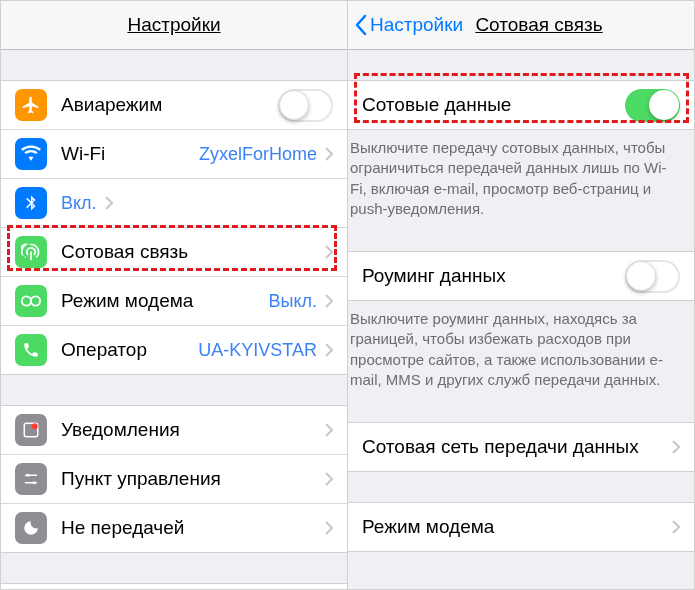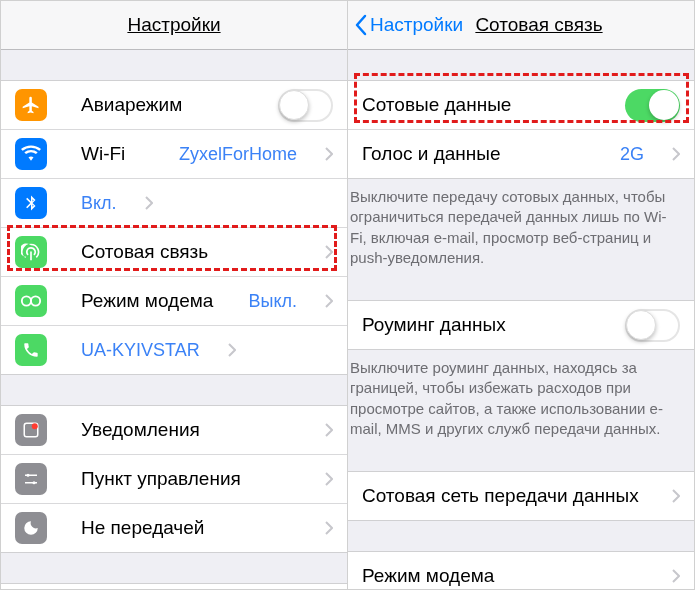--- a/index.html
+++ b/index.html
@@ -53,21 +53,20 @@
 
 .row {
   background: #fff;
   height: 49px;
   display: flex;
   align-items: center;
   padding: 0 14px 0 14px;
   position: relative;
   font-size: 19px;
   border-top: 1px solid #d9d9db;
-  gap: 20px;
 }
 .group .row:first-child { border-top: 1px solid #d0d0d2; }
 .group { border-bottom: 1px solid #d0d0d2; }
 
 .icon {
   width: 32px;
   height: 32px;
   border-radius: 7px;
   margin-right: 14px;
   display: flex;
@@ -196,20 +195,21 @@
             <polyline points="1,1 7,7 1,13"></polyline>
           </svg>
       </div>
 
       <div class="row">
         <div class="icon" style="background:#4cd964">
           <svg width="18" height="18" viewBox="0 0 24 24">
               <path d="M6.6 10.8a15 15 0 006.6 6.6l2.2-2.2a1 1 0 011-.24 11 11 0 003.5.56 1 1 0 011 1V20a1 1 0 01-1 1A17 17 0 013 4a1 1 0 011-1h3.5a1 1 0 011 1 11 11 0 00.55 3.5 1 1 0 01-.25 1L6.6 10.8z"></path>
             </svg>
         </div>
+        <span class="label">Оператор</span>
         <span class="value">UA-KYIVSTAR</span>
         <svg class="chevron" viewBox="0 0 8 14">
             <polyline points="1,1 7,7 1,13"></polyline>
           </svg>
       </div>
     </div>
 
     <div class="gap"></div>
 
     <div class="group">
@@ -279,27 +279,20 @@
   <div class="content">
     <div class="gap"></div>
 
     <div class="group">
       <div class="row">
         <span class="label">Сотовые данные</span>
         <div class="switch switch-on">
             <div class="knob"></div>
           </div>
       </div>
-      <div class="row">
-        <span class="label">Голос и данные</span>
-        <span class="value">2G</span>
-        <svg class="chevron" viewBox="0 0 8 14">
-            <polyline points="1,1 7,7 1,13"></polyline>
-          </svg>
-      </div>
     </div>
     <div class="footer-text">Выключите передачу сотовых данных, чтобы ограничиться передачей данных лишь по Wi-Fi, включая e-mail, просмотр веб-страниц и push-уведомления.</div>
 
     <div class="gap-sm"></div>
 
     <div class="group">
       <div class="row">
         <span class="label">Роуминг данных</span>
         <div class="switch switch-off">
             <div class="knob"></div>

